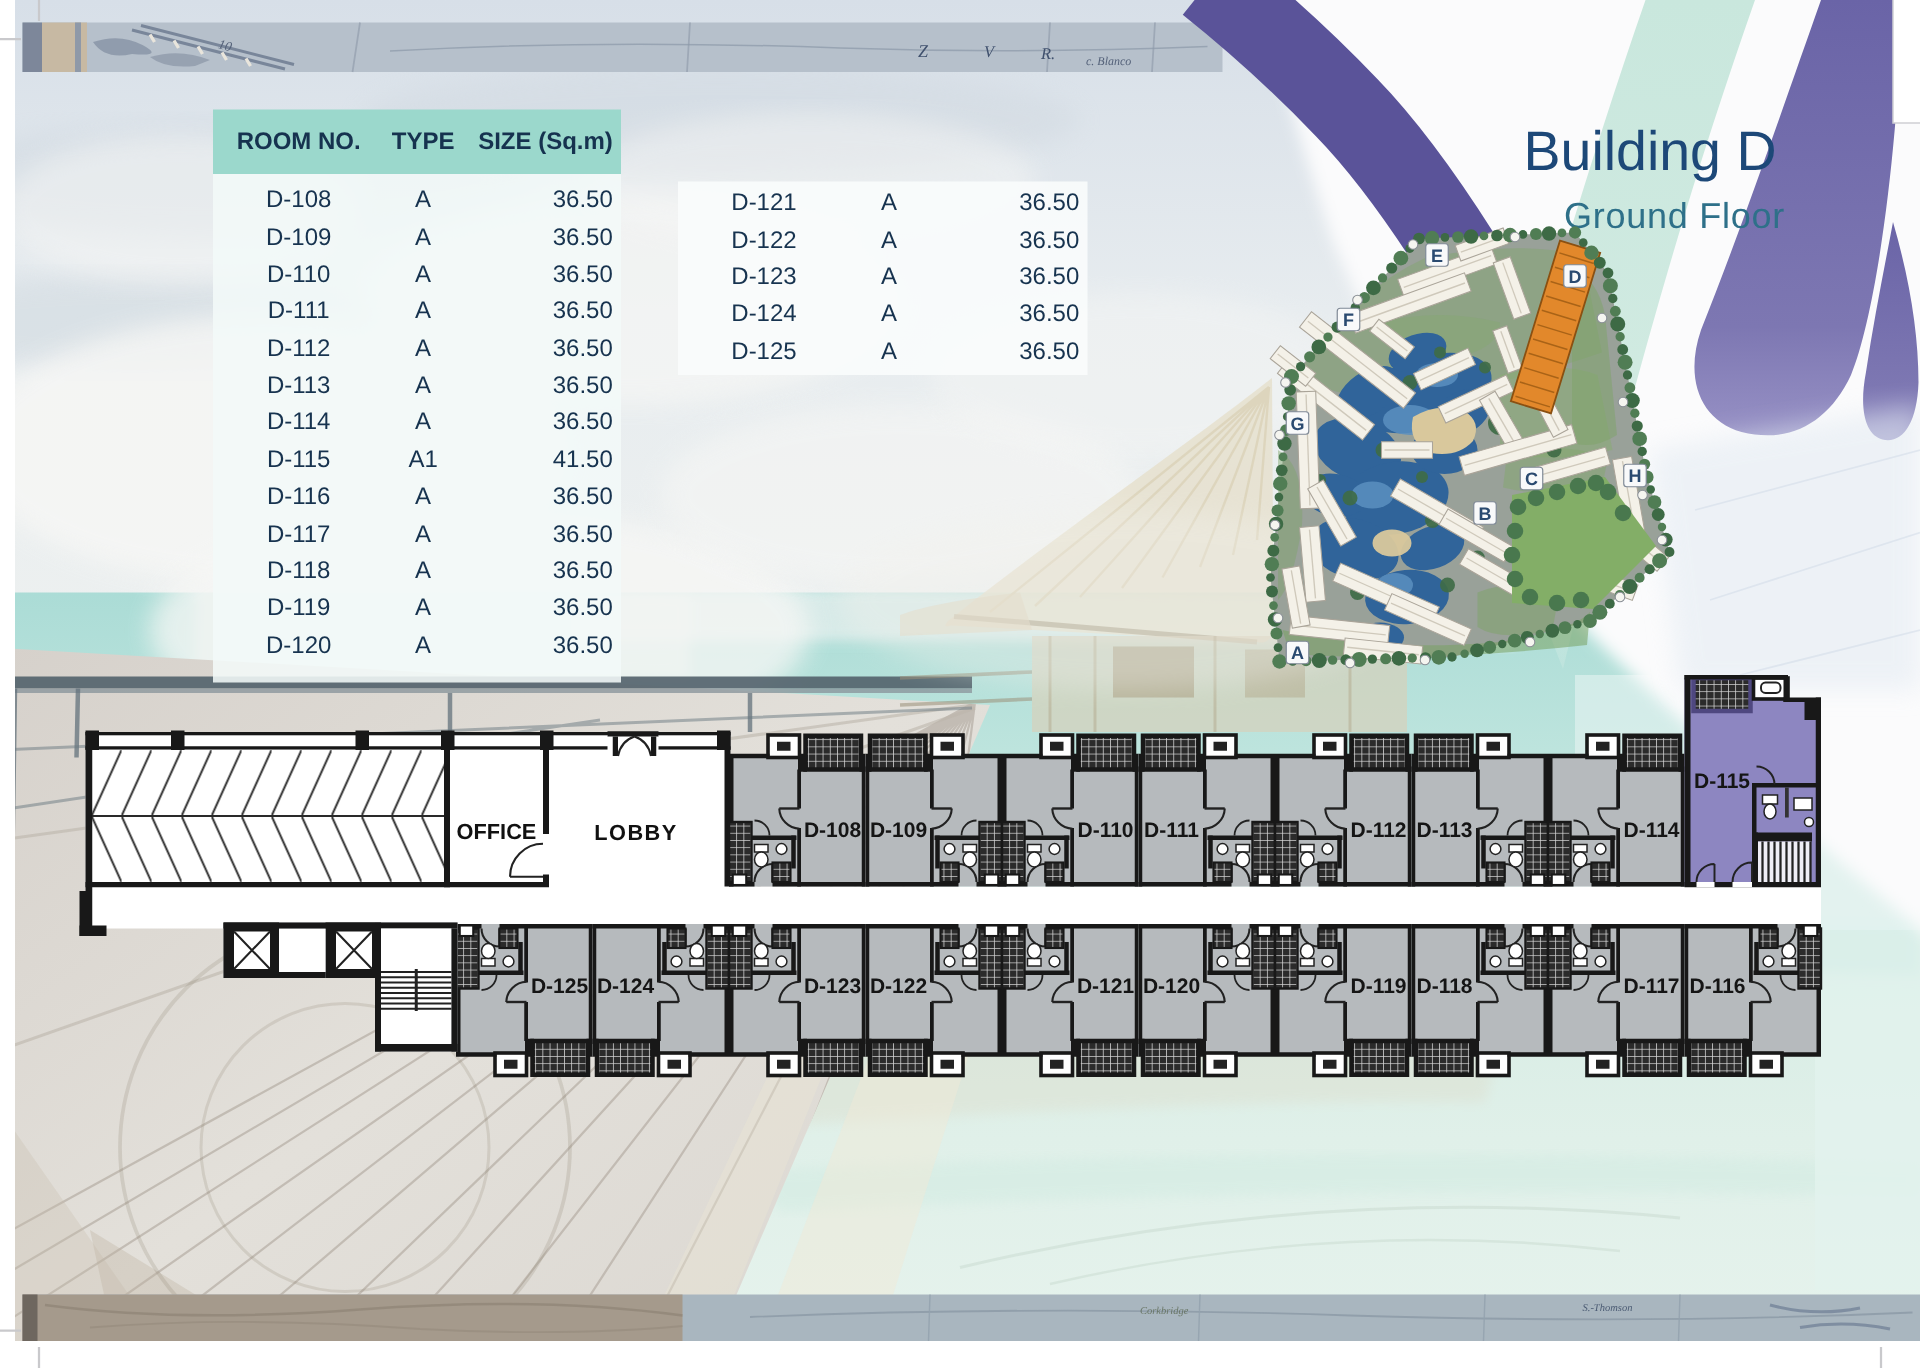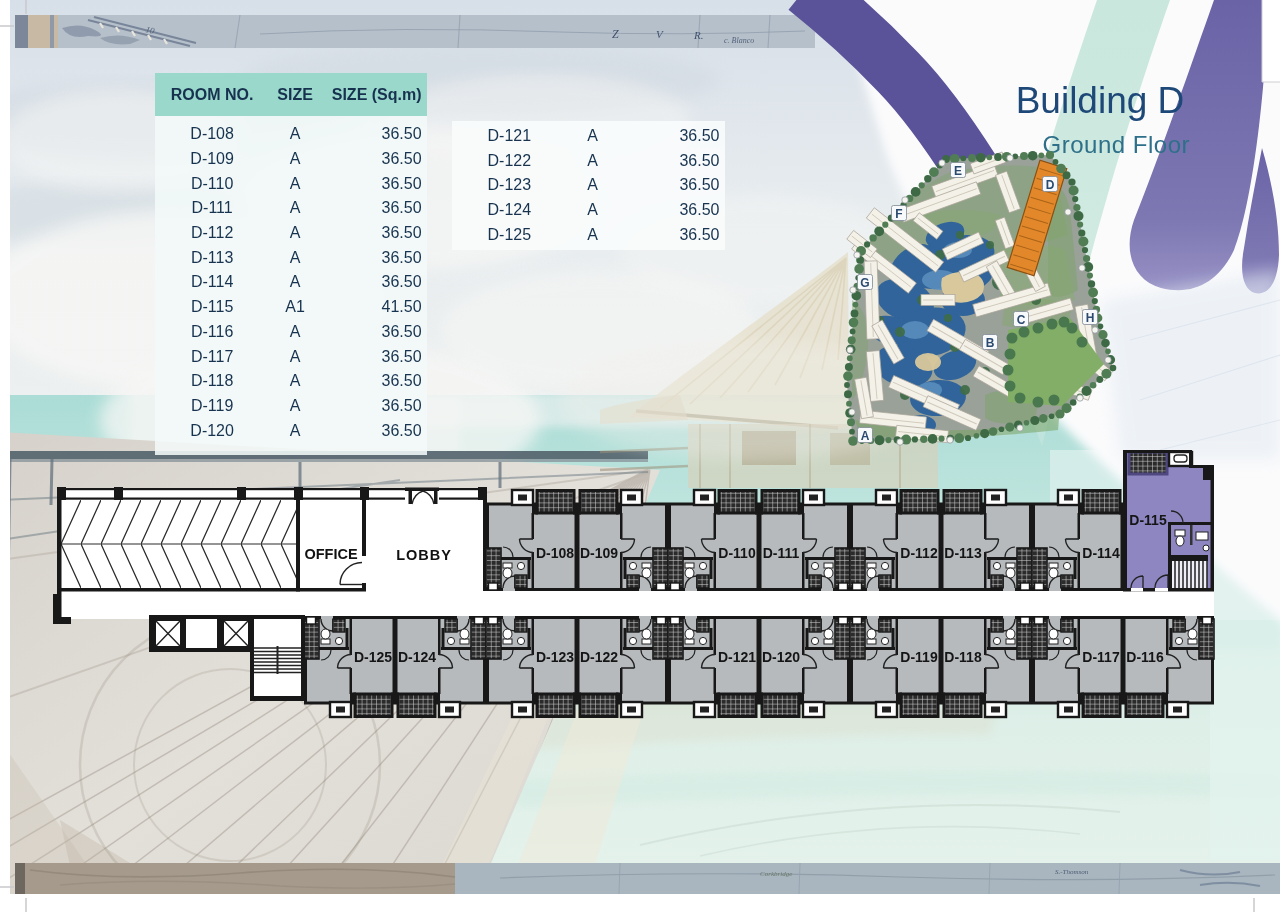--- a/index.html
+++ b/index.html
@@ -1,16 +1,16 @@
 <!DOCTYPE html>
 <html><head><meta charset="utf-8"><style>
 *{margin:0;padding:0;box-sizing:border-box}
 body{font-family:"Liberation Sans",sans-serif}
 .page{position:relative;width:1280px;height:912px;overflow:hidden;background:#fff}
-.tbl1{position:absolute;left:155px;top:73px;width:272px}
+.tbl1{position:absolute;left:142px;top:73px;width:272px}
 .thead{height:43px;background:#9bd8cc;color:#16324f;font-weight:bold;font-size:16px;
   display:flex;align-items:center;white-space:nowrap}
 .tbody1{background:rgba(243,249,248,0.88);padding:6px 0 12px 0}
 .trow{height:24.7px;display:flex;align-items:center;color:#17334f;font-size:16px}
 .c1{width:42%;text-align:center}
 .c2{width:19%;text-align:center}
 .c3{width:37%;text-align:right}
 .tbl2{position:absolute;left:452px;top:121px;width:273px;background:rgba(250,252,252,0.9);padding:3px 0}
 .trow2{height:24.6px;display:flex;align-items:center;color:#17334f;font-size:16px}
 .title{position:absolute;left:1000px;top:80px;width:200px;text-align:center;color:#1d4878;
@@ -165,21 +165,21 @@
 <rect x="0" y="894" width="1280" height="18" fill="#ffffff"></rect>
 <rect x="0" y="0" width="10" height="912" fill="#ffffff"></rect>
 
 <path d="M26,0 L26,14 M0,26 L14,26 M26,898 L26,912 M0,887 L14,887 M1254,898 L1254,912" stroke="#c9c9cc" stroke-width="1.5" fill="none"></path>
 </svg>
 
 <div class="tbl1">
 
 <div class="thead">
         <span class="c1">ROOM NO.</span>
-        <span class="c2">SIZE</span>
+        <span class="c2">TYPE</span>
         <span class="c3">SIZE (Sq.m)</span>
       </div>
 <div class="tbody1">
 <div class="trow">
           <span class="c1">D-108</span>
           <span class="c2">A</span>
           <span class="c3">36.50</span>
         </div>
 <div class="trow">
           <span class="c1">D-109</span>

